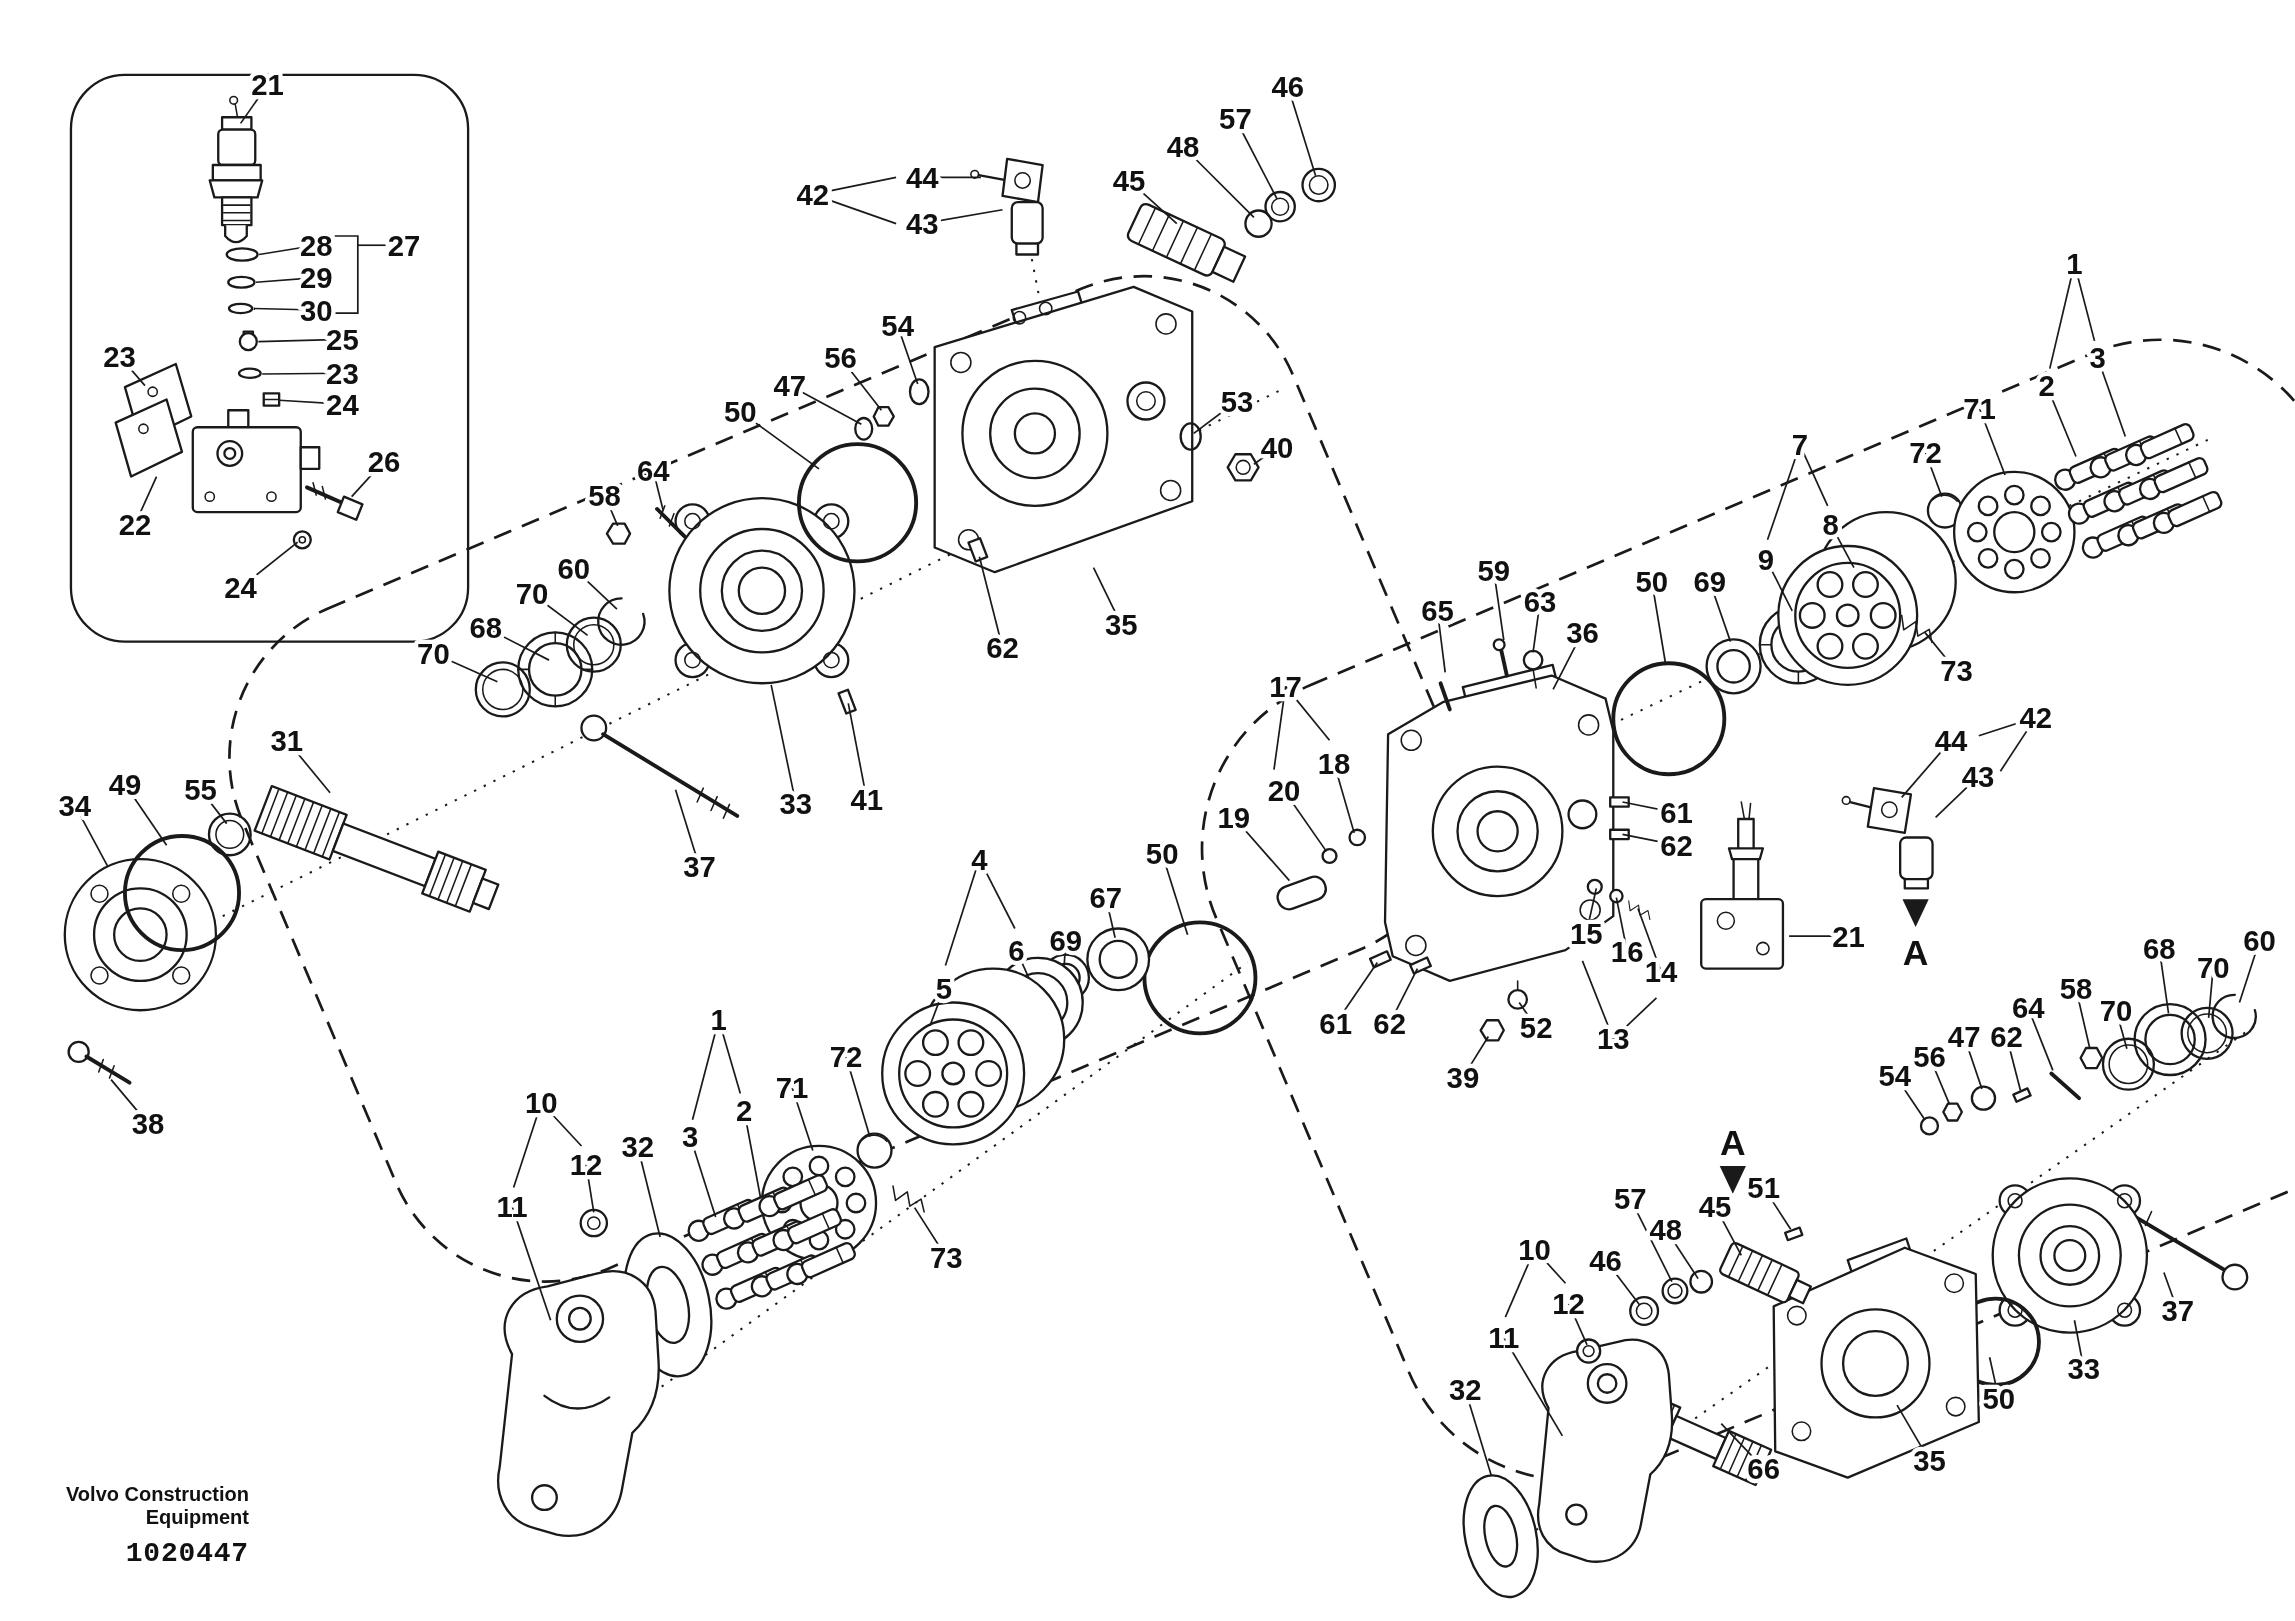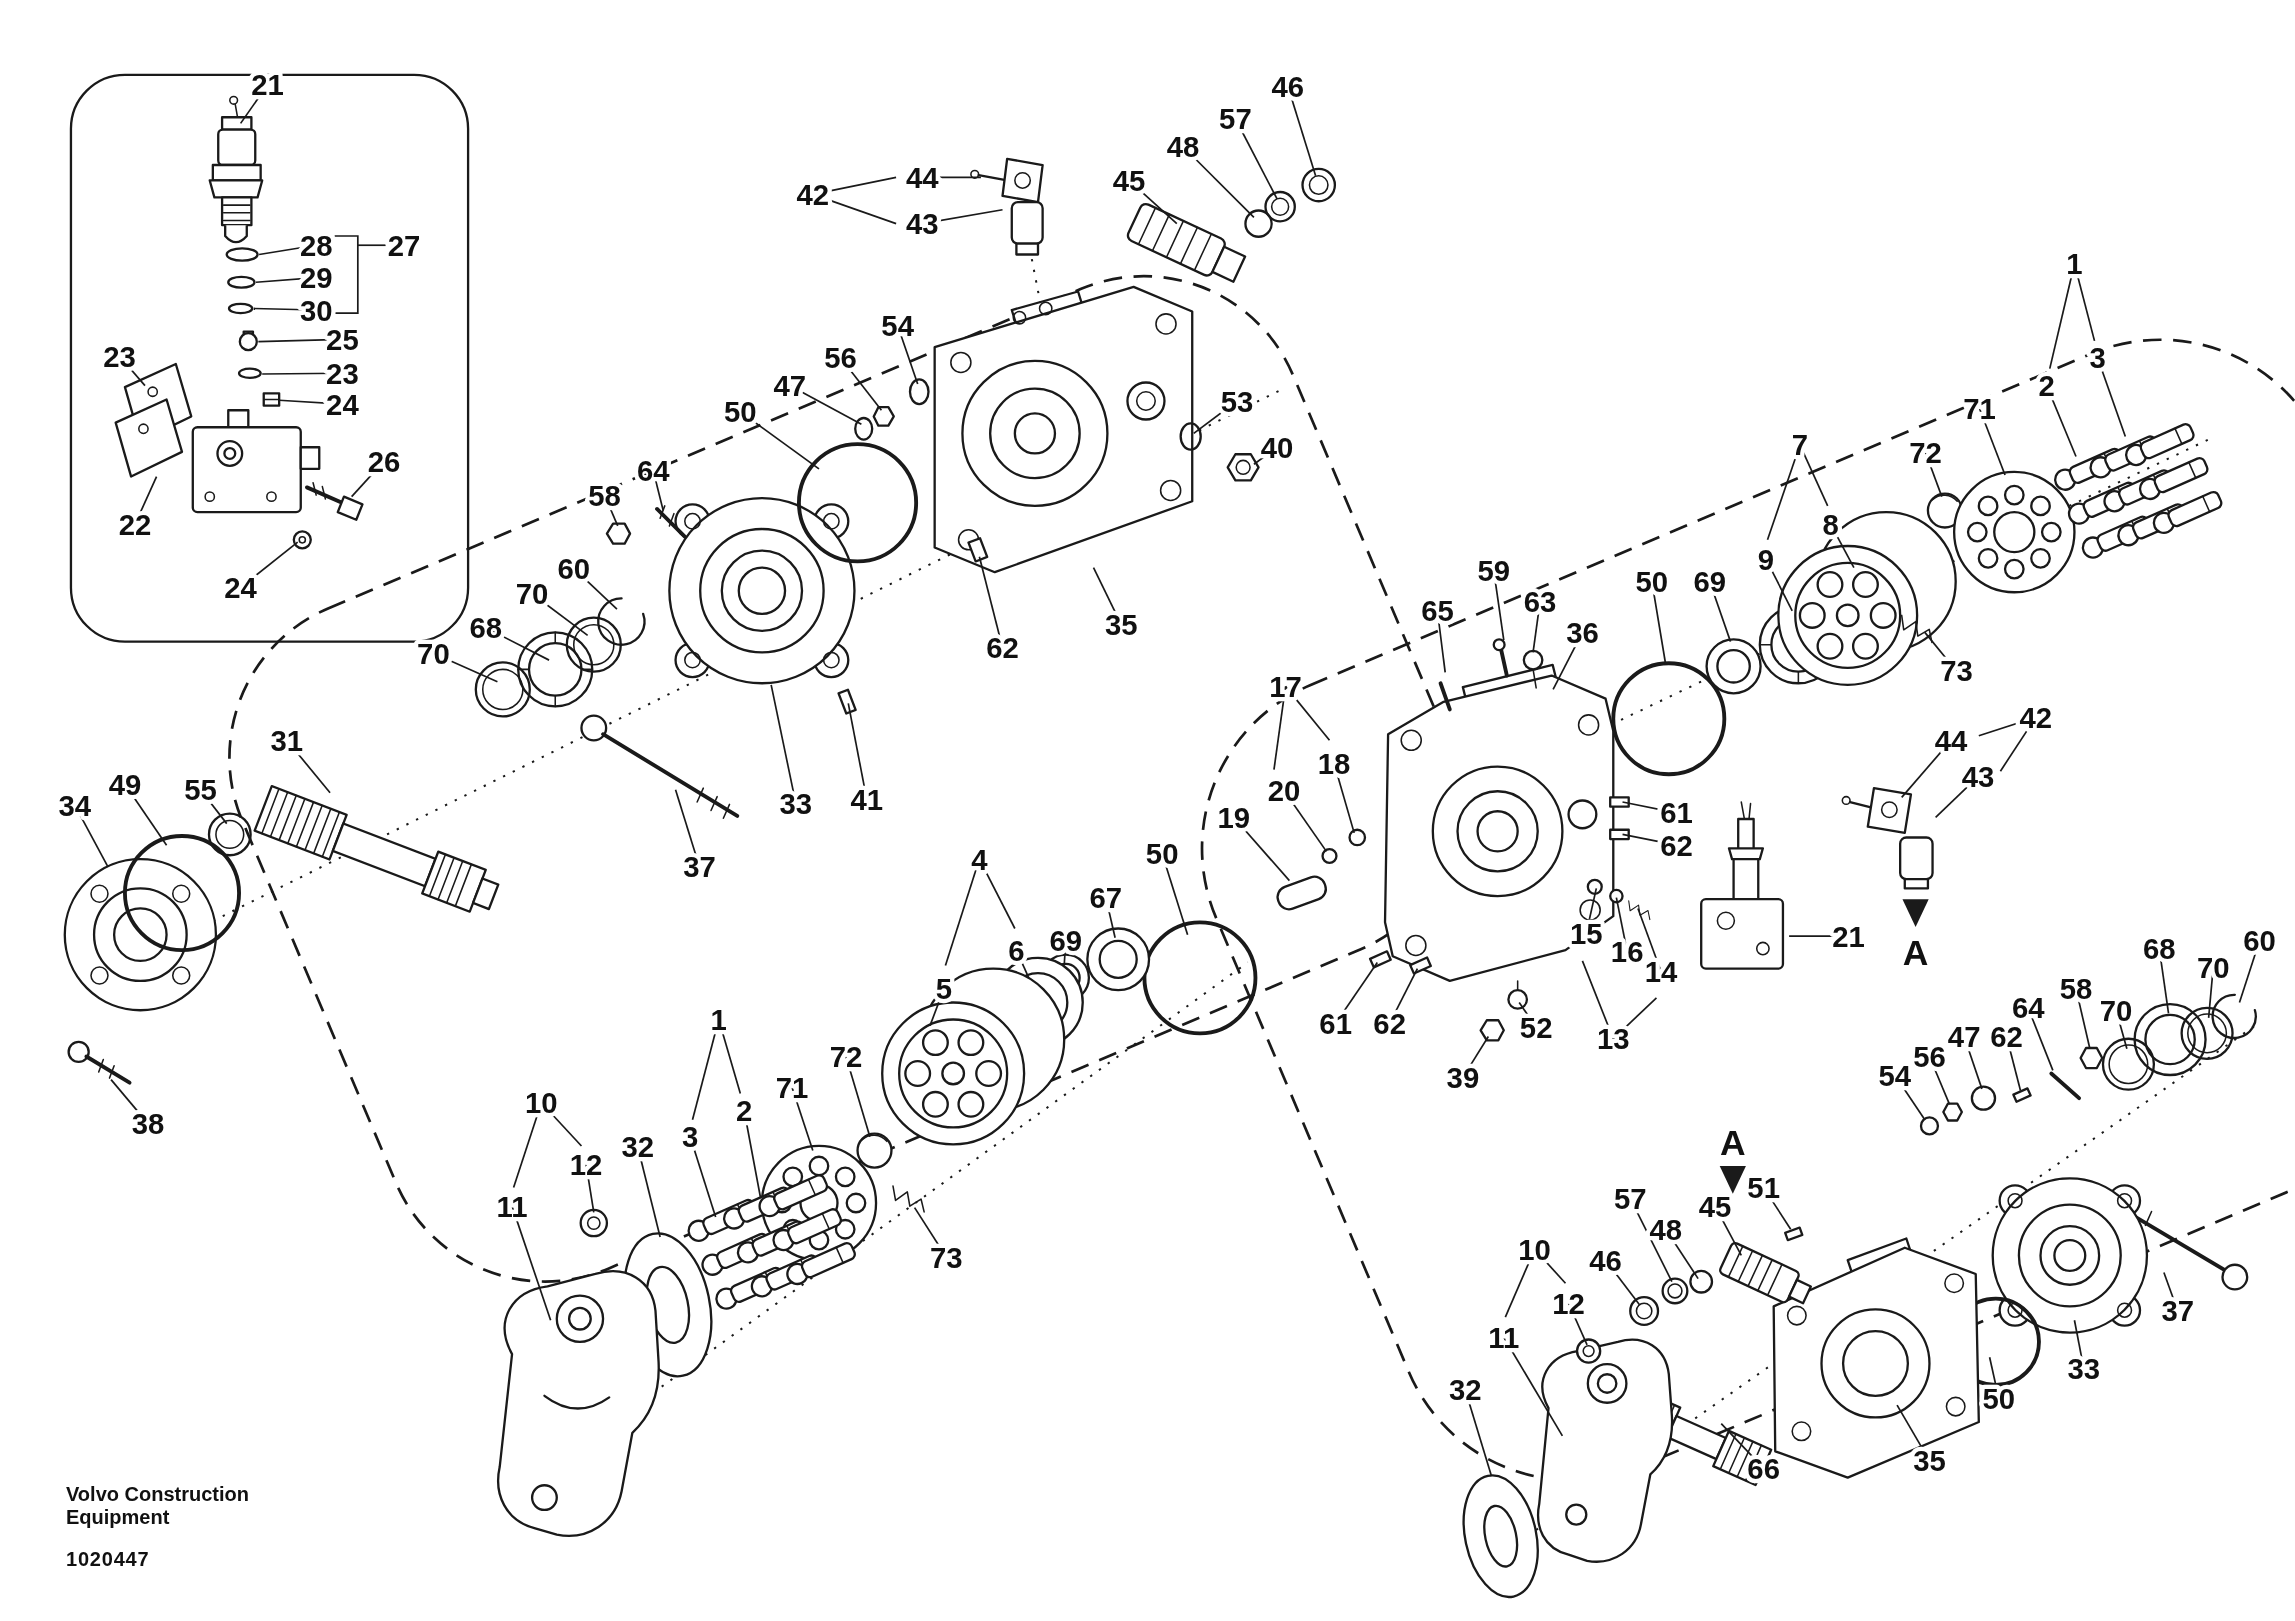--- a/index.html
+++ b/index.html
@@ -14,23 +14,23 @@
   .th5{stroke-width:5;}
   .dash{fill:none;stroke:#1a1a1a;stroke-width:3.5;stroke-dasharray:24 15;}
   .dot{fill:none;stroke:#1a1a1a;stroke-width:2.6;stroke-dasharray:3 11;}
   .leader{stroke:#1a1a1a;stroke-width:2.2;fill:none;}
 
   text.callout{font-family:"Liberation Sans",sans-serif;font-weight:700;font-size:38px;fill:#111;
     text-anchor:middle;dominant-baseline:central;paint-order:stroke;stroke:#ffffff;
     stroke-width:11px;stroke-linejoin:round;}
   text.marker{font-size:46px;}
 
-  .footer{position:absolute;left:66px;top:1483px;color:#111;}
+  .footer{position:absolute;left:66px;top:1483px;color:#111;text-align:right;}
   .brand-line{font-weight:700;font-size:20px;line-height:1.15;}
-  .doc-number{font-weight:700;font-size:20px;letter-spacing:0.8px;margin-top:19px;}
+  .doc-number{font-weight:700;font-size:28px;letter-spacing:0.8px;margin-top:9px;font-family:Liberation Mono, monospace;}
 </style>
 </head>
 <body>
 
 <div class="stage">
 <svg width="2295" height="1621" viewBox="0 0 2976 2102" xmlns="http://www.w3.org/2000/svg">
 
   <defs>
     <g id="piston">
       <circle cx="0" cy="0" r="13" class="fw"></circle>

